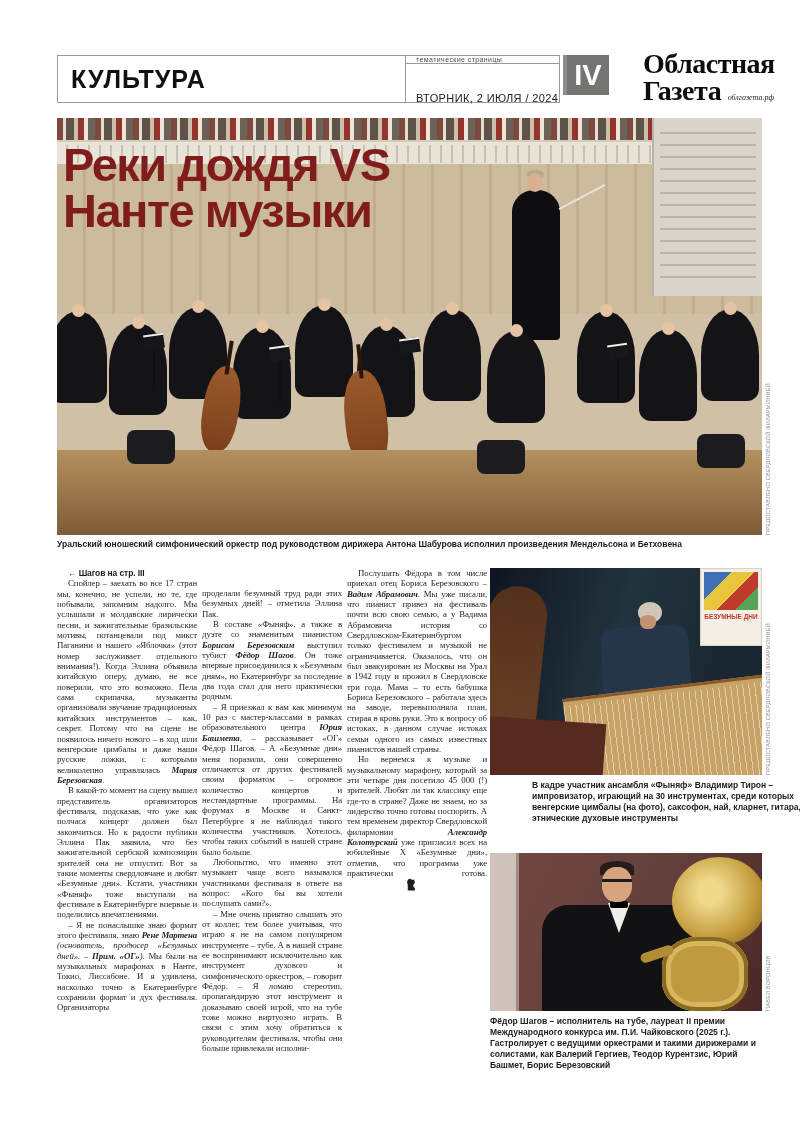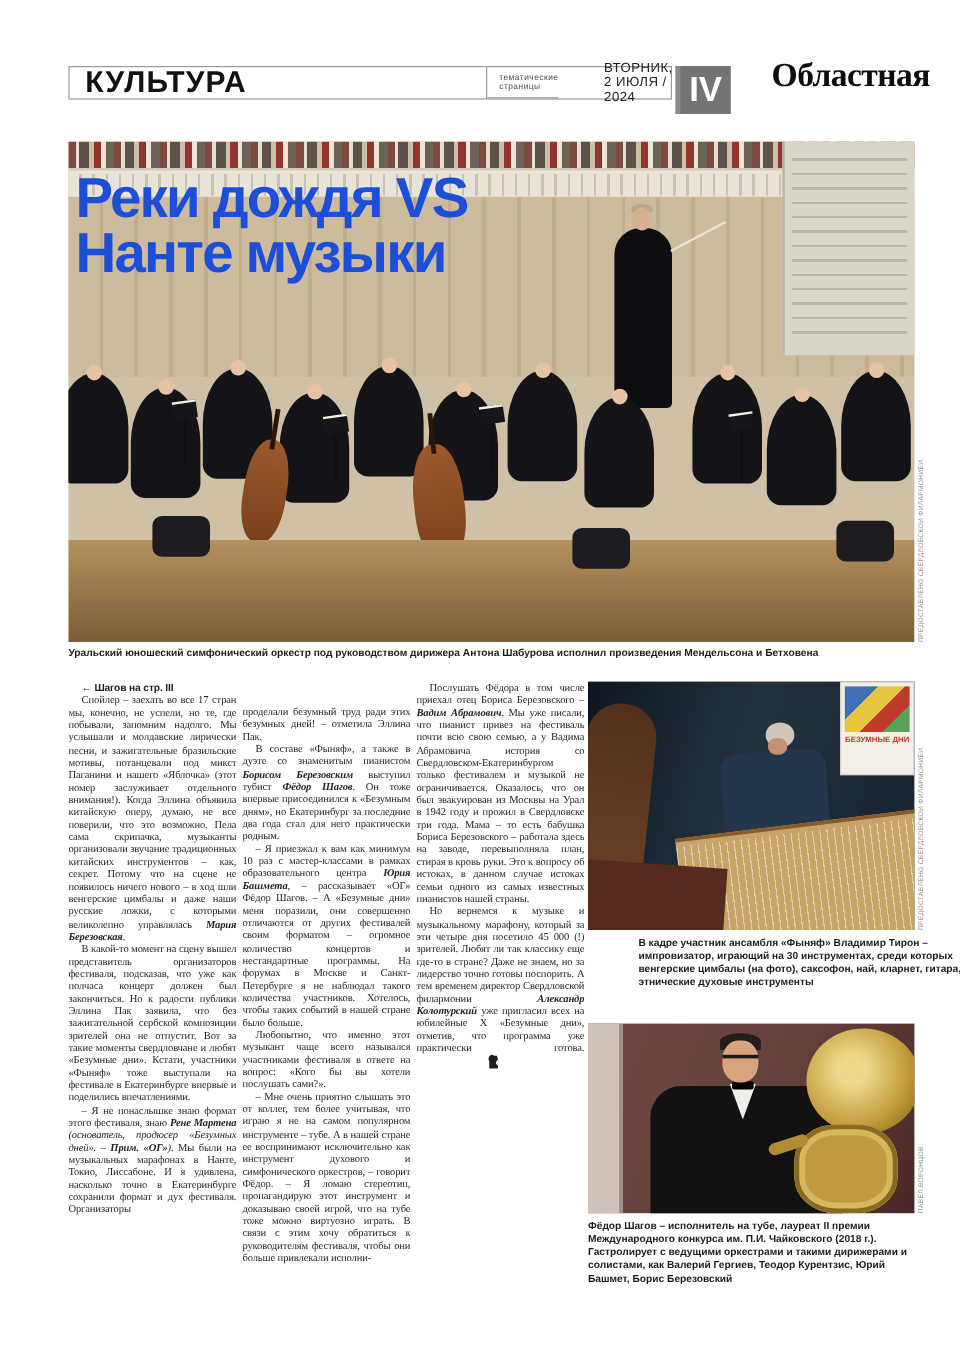--- a/index.html
+++ b/index.html
@@ -1,25 +1,25 @@
 <!DOCTYPE html>
 <html><head>
 <meta charset="utf-8">
 <style>
   html,body{margin:0;padding:0;background:#e8e8e8;}
   .page{position:relative;width:800px;height:1125px;background:#ffffff;overflow:hidden;
         font-family:"Liberation Serif",serif;color:#231f20;}
 
   
-  .header-box{position:absolute;left:57px;top:55px;width:503px;height:28px;
+  .header-box{position:absolute;left:57px;top:55px;width:503px;height:48px;
               border:1px solid #9b9b9b;display:flex;box-sizing:border-box;}
   .hb-left{flex:0 0 334px;display:flex;align-items:center;padding-left:13px;border-right:1px solid #9b9b9b;}
   .section-title{font-family:"Liberation Sans",sans-serif;font-weight:bold;font-size:25px;
                  letter-spacing:1px;color:#111;}
-  .hb-right{flex:1;display:flex;flex-direction:row;gap:28px;}
+  .hb-right{flex:1;display:flex;flex-direction:column;gap:28px;}
   .kicker{flex:1;display:flex;align-items:center;padding-left:10px;font-family:"Liberation Sans",sans-serif;
           font-size:7px;color:#4c4c4c;border-bottom:1px solid #9b9b9b;letter-spacing:.4px;}
   .issue-date{flex:1.4;display:flex;align-items:center;padding-left:10px;font-family:"Liberation Sans",sans-serif;
           font-size:11px;color:#222;letter-spacing:.4px;}
   .iv-box{position:absolute;left:563px;top:55px;width:46px;height:40px;background:#767472;
           color:#fff;font-family:"Liberation Sans",sans-serif;font-weight:bold;font-size:29px;
           display:flex;align-items:center;justify-content:center;border-left:4px solid #8e8c8a;box-sizing:border-box;}
   .masthead{position:absolute;left:643px;top:40px;font-family:"Liberation Serif",serif;
             font-weight:bold;color:#0d0d0d;line-height:27px;font-size:28px;letter-spacing:-0.5px;margin-top:10px;}
   .masthead .site{font-size:8px;font-weight:normal;font-style:italic;letter-spacing:0;color:#222;}
@@ -57,21 +57,21 @@
   .st1{left:96px;top:228px;} .st2{left:222px;top:240px;} .st3{left:352px;top:232px;} .st4{left:560px;top:238px;}
   .cello{position:absolute;background:linear-gradient(#9c5a2c,#7a3f1c);border-radius:46% 46% 42% 42%;}
   .c1{left:146px;top:248px;width:36px;height:86px;transform:rotate(9deg);}
   .c2{left:288px;top:252px;width:42px;height:98px;transform:rotate(-6deg);}
   .cello:before{content:"";position:absolute;left:50%;top:-26px;width:4px;height:34px;margin-left:-2px;background:#2a1508;}
   .m-floor{position:absolute;left:0;top:332px;width:100%;height:85px;
     background:linear-gradient(#b5905f,#7d5c38);}
   .chair{position:absolute;width:48px;height:34px;background:#1c1b1f;border-radius:8px;}
   .ch1{left:70px;top:312px;} .ch2{left:420px;top:322px;} .ch3{left:640px;top:316px;}
   .headline{position:absolute;left:6px;top:24px;font-family:"Liberation Sans",sans-serif;
-    font-weight:bold;font-size:47px;line-height:46px;letter-spacing:-1.5px;color:#1d4ed8;}
+    font-weight:bold;font-size:47px;line-height:46px;letter-spacing:-1.5px;color:#7f1d1d;}
 
   .main-caption{position:absolute;left:57px;top:539px;width:705px;
     font-family:"Liberation Sans",sans-serif;font-weight:bold;font-size:8.5px;color:#1c1c1c;}
 
   .v-credit{position:absolute;width:10px;font-family:"Liberation Sans",sans-serif;font-size:5.5px;
     color:#8f8f8f;letter-spacing:.3px;writing-mode:vertical-rl;transform:rotate(180deg);
     white-space:nowrap;overflow:hidden;}
   .vc-main{left:765px;top:118px;height:417px;}
   .vc-p1{left:765px;top:568px;height:207px;}
   .vc-p2{left:765px;top:853px;height:158px;}
@@ -141,20 +141,22 @@
       <span class="section-title">КУЛЬТУРА</span>
     </div>
     <div class="hb-right">
       <div class="kicker">тематические страницы</div>
       <div class="issue-date">ВТОРНИК, 2 ИЮЛЯ / 2024</div>
     </div>
   </div>
   <div class="iv-box">IV</div>
   <div class="masthead">
     <div>Областная</div>
+    <div><span>Газета</span>
+      <span class="site">облгазета.рф</span></div>
   </div>
 
   <div class="photo-main">
     <div class="m-strip"></div>
     <div class="m-rail"></div>
     <div class="m-wood"></div>
     <div class="m-console"></div>
     <div class="m-cond">
       <div class="m-cond-hair"></div>
       <div class="m-cond-head"></div>
@@ -234,15 +236,15 @@
     <div class="p2-shirt"></div>
     <div class="p2-bowtie"></div>
     <div class="p2-hair"></div>
     <div class="p2-face"></div>
     <div class="p2-glasses"></div>
     <div class="p2-bell"></div>
     <div class="p2-tube"></div>
     <div class="p2-pipe"></div>
   </div>
   <div class="v-credit vc-p2">ПАВЕЛ ВОРОНЦОВ</div>
-  <div class="caption-2">Фёдор Шагов – исполнитель на тубе, лауреат II премии Международного конкурса им. П.И. Чайковского (2018 г.). Гастролирует с ведущими оркестрами и такими дирижерами и солистами, как Валерий Гергиев, Теодор Курентзис, Юрий Башмет, Борис Березовский</div>
+  <div class="caption-2">Фёдор Шагов – исполнитель на тубе, лауреат II премии Международного конкурса им. П.И. Чайковского (2025 г.). Гастролирует с ведущими оркестрами и такими дирижерами и солистами, как Валерий Гергиев, Теодор Курентзис, Юрий Башмет, Борис Березовский</div>
 
 </div>
 
 </body></html>

